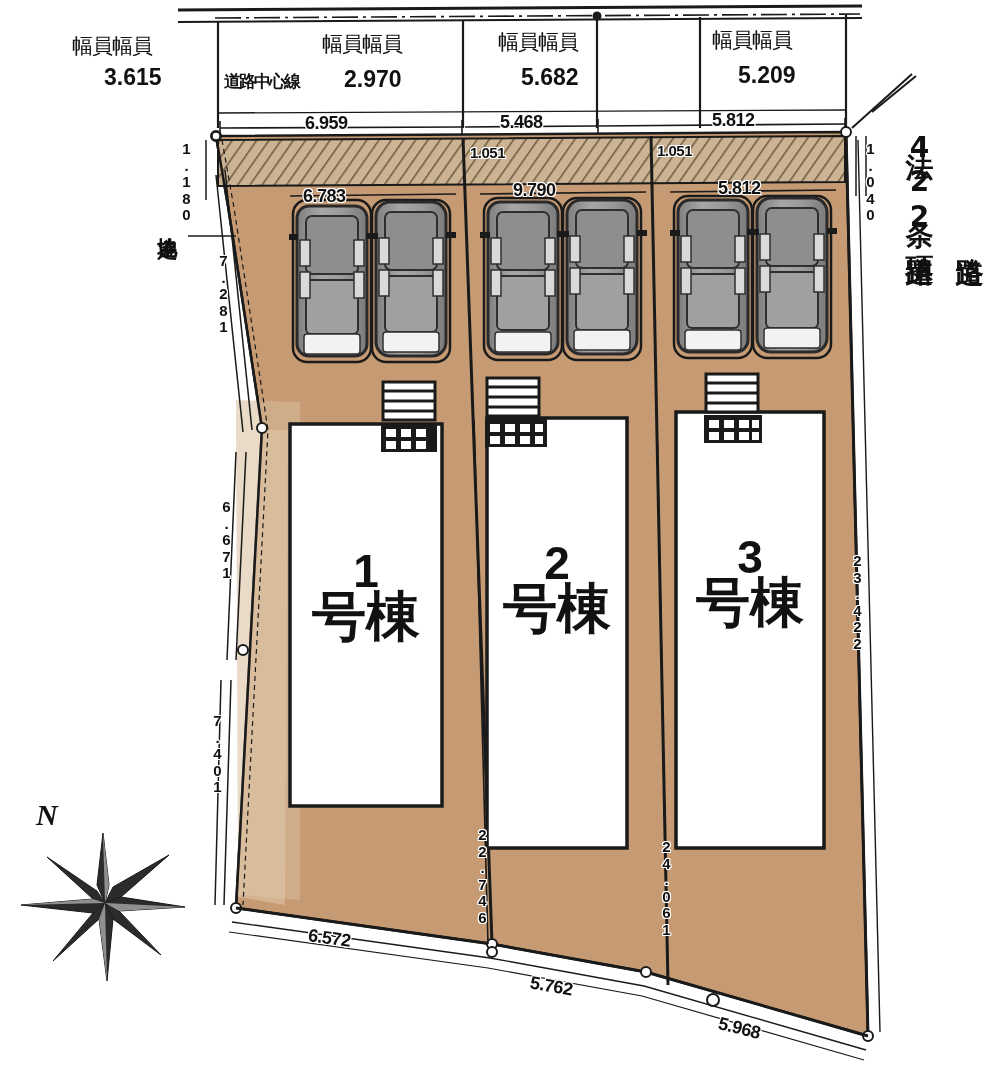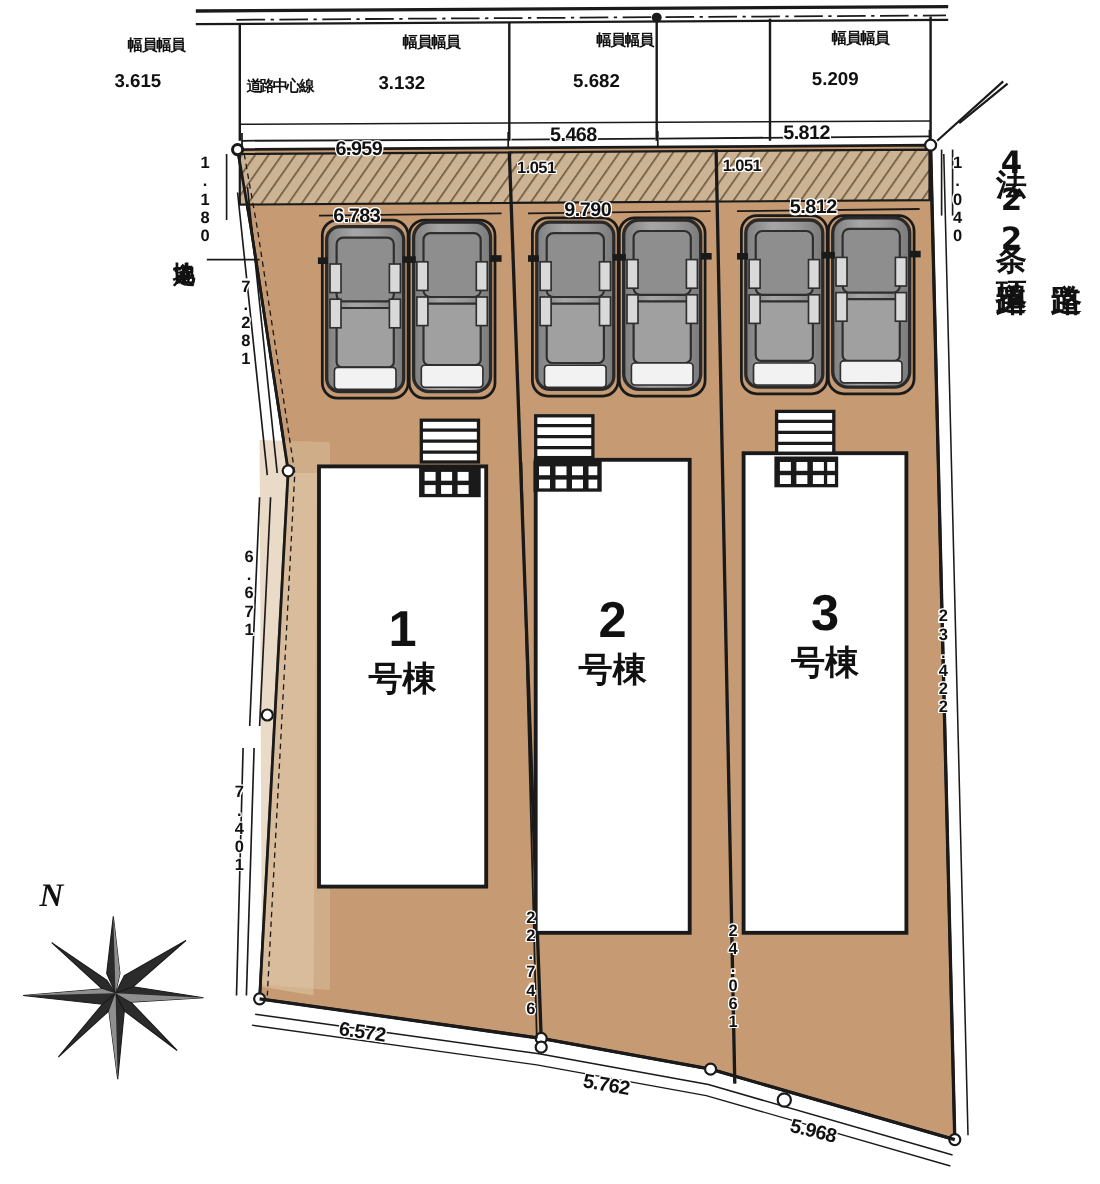--- a/index.html
+++ b/index.html
@@ -8,25 +8,25 @@
   #stage{position:absolute;inset:0;}
   svg#plan{position:absolute;left:0;top:0;width:1000px;height:1076px;}
 
   .lbl{position:absolute;white-space:pre;font-weight:bold;color:#111;}
   .v{writing-mode:vertical-rl;text-orientation:upright;}
   .dim{font-size:18px;font-weight:bold;letter-spacing:-0.5px;
        text-shadow:1px 1px 0 #fff,-1px -1px 0 #fff,1px -1px 0 #fff,-1px 1px 0 #fff,0 1px 0 #fff,0 -1px 0 #fff,1px 0 0 #fff,-1px 0 0 #fff;}
   .dimsm{font-size:15px;font-weight:bold;letter-spacing:-0.5px;
        text-shadow:1px 1px 0 #fff,-1px -1px 0 #fff,1px -1px 0 #fff,-1px 1px 0 #fff,0 1px 0 #fff,0 -1px 0 #fff,1px 0 0 #fff,-1px 0 0 #fff;}
   .jp{font-family:"DejaVu Sans",sans-serif;font-weight:bold;}
-  .roadw{font-size:14px;font-weight:bold;letter-spacing:-1px;margin-left:44px;}
-  .roadnum{font-size:17px;font-weight:bold;letter-spacing:0px;}
+  .roadw{font-size:21px;font-weight:normal;letter-spacing:-1px;}
+  .roadnum{font-size:23px;font-weight:bold;letter-spacing:0px;}
   .bldlabel{text-align:center;font-weight:bold;color:#111;}
   .bldnum{font-size:46px;line-height:46px;font-weight:bold;}
-  .bldkanji{font-size:31px;line-height:46px;font-weight:bold;font-family:"DejaVu Sans",sans-serif;}
+  .bldkanji{font-size:54px;line-height:46px;font-weight:bold;font-family:"DejaVu Sans",sans-serif;}
   .northN{font-size:30px;font-style:italic;font-weight:bold;font-family:"Liberation Serif",serif;}
 </style>
 </head>
 <body>
 
 <div id="stage">
 
   <svg id="plan" viewBox="0 0 1000 1076">
     <defs>
       <pattern id="roadHatch" width="10" height="10" patternTransform="rotate(35)" patternUnits="userSpaceOnUse">
@@ -290,30 +290,30 @@
         <polygon points="0,0 2,78 -6,16"></polygon>
         <polygon points="0,0 -84,2 -12,-4"></polygon>
       </g>
     </g>
   </svg>
 
   <div class="lbl jp roadw" style="left:72px;top:32px;">幅員幅員</div>
   <div class="lbl roadnum" style="left:104px;top:64px;">3.615</div>
 
   <div class="lbl jp roadw" style="left:322px;top:30px;">幅員幅員</div>
-  <div class="lbl roadnum" style="left:344px;top:66px;">3.132</div>
-  <div class="lbl jp" style="left:224px;top:70px;font-size:14px;letter-spacing:-2px;">道路中心線</div>
+  <div class="lbl roadnum" style="left:344px;top:66px;">2.970</div>
+  <div class="lbl jp" style="left:224px;top:70px;font-size:17px;letter-spacing:-2px;">道路中心線</div>
 
   <div class="lbl jp roadw" style="left:498px;top:28px;">幅員幅員</div>
   <div class="lbl roadnum" style="left:521px;top:64px;">5.682</div>
 
   <div class="lbl jp roadw" style="left:712px;top:26px;">幅員幅員</div>
   <div class="lbl roadnum" style="left:738px;top:62px;">5.209</div>
 
-  <div class="lbl dim" style="left:305px;top:113px;margin-top:12px;">6.959</div>
+  <div class="lbl dim" style="left:305px;top:113px;">6.959</div>
   <div class="lbl dim" style="left:500px;top:112px;">5.468</div>
   <div class="lbl dim" style="left:712px;top:110px;">5.812</div>
 
   <div class="lbl dimsm v" style="left:178px;top:140px;">1.180</div>
   <div class="lbl dimsm" style="left:470px;top:144px;">1.051</div>
   <div class="lbl dimsm" style="left:657px;top:142px;">1.051</div>
   <div class="lbl dimsm v" style="left:862px;top:140px;">1.040</div>
 
   <div class="lbl dim" style="left:303px;top:186px;">6.783</div>
   <div class="lbl dim" style="left:513px;top:180px;">9.790</div>

